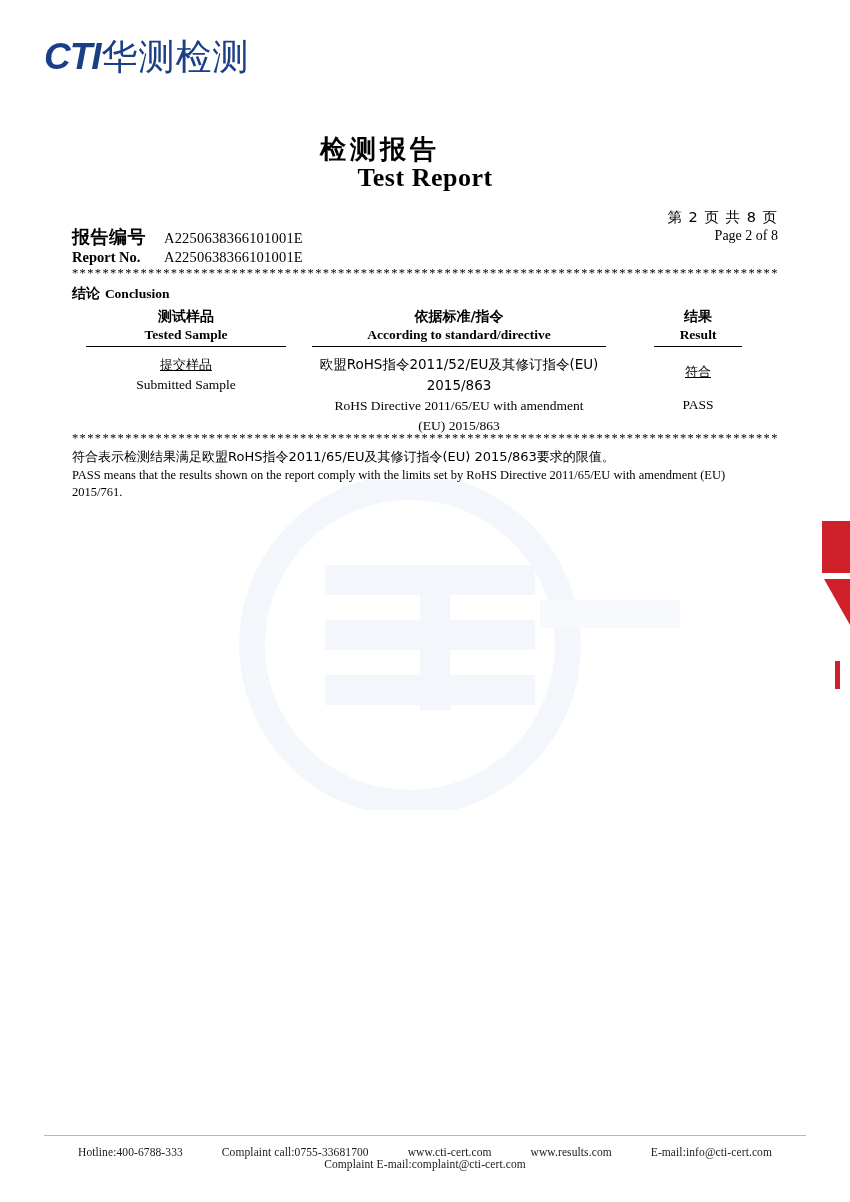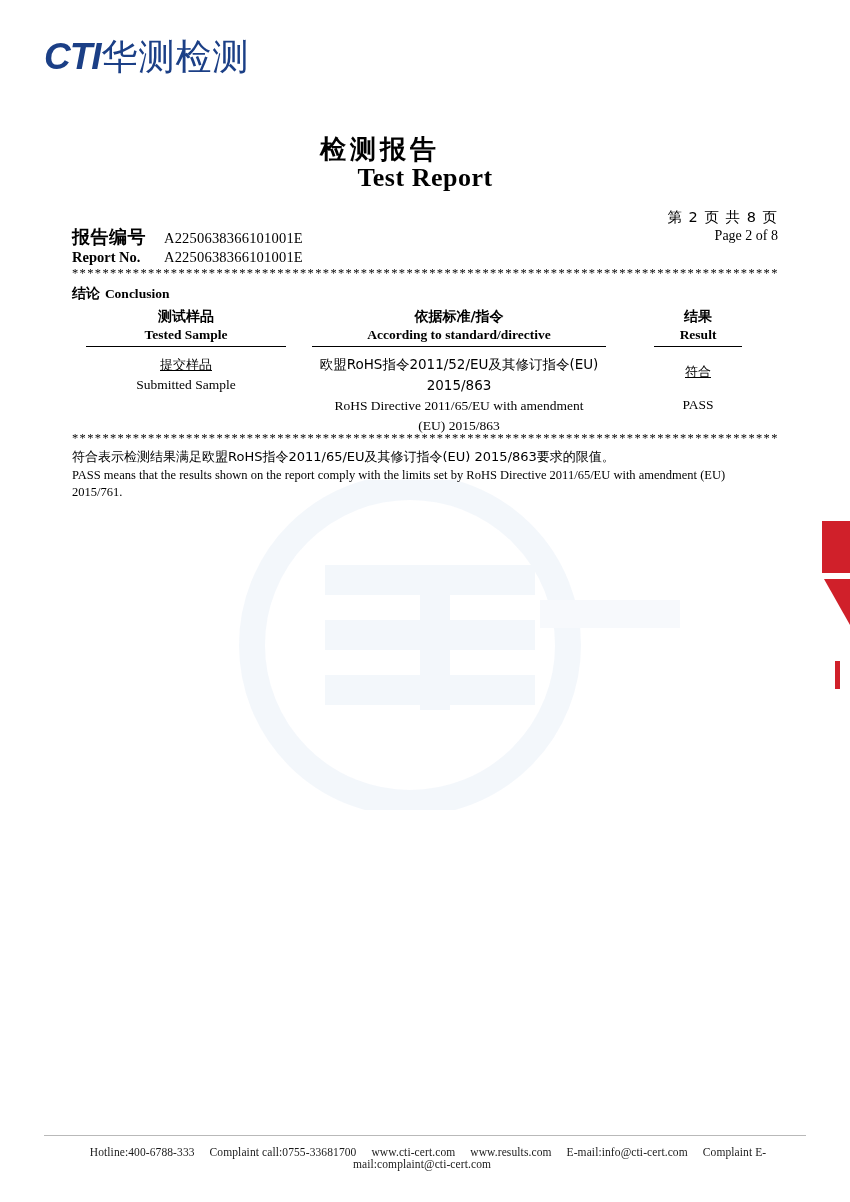--- a/index.html
+++ b/index.html
@@ -318,21 +318,21 @@
     left: 44px;
     top: 1146px;
     width: 762px;
     text-align: center;
     font-family: "Liberation Serif", serif;
     font-size: 11.5px;
     color: #1a1a1a;
     letter-spacing: 0.1px;
     z-index: 2;
   }
-  .footer-text span { margin: 0 6px; }
+  .footer-text span { margin: 0 18px; }
 </style>
 </head>
 <body>
 
 <div class="page">
 
   <svg class="watermark" viewBox="0 0 520 330" xmlns="http://www.w3.org/2000/svg">
     <circle cx="235" cy="165" r="158" fill="none" stroke="#b9cfe8" stroke-width="26"></circle>
     <rect x="150" y="85" width="210" height="30" fill="#b9cfe8"></rect>
     <rect x="150" y="140" width="100" height="30" fill="#b9cfe8"></rect>

